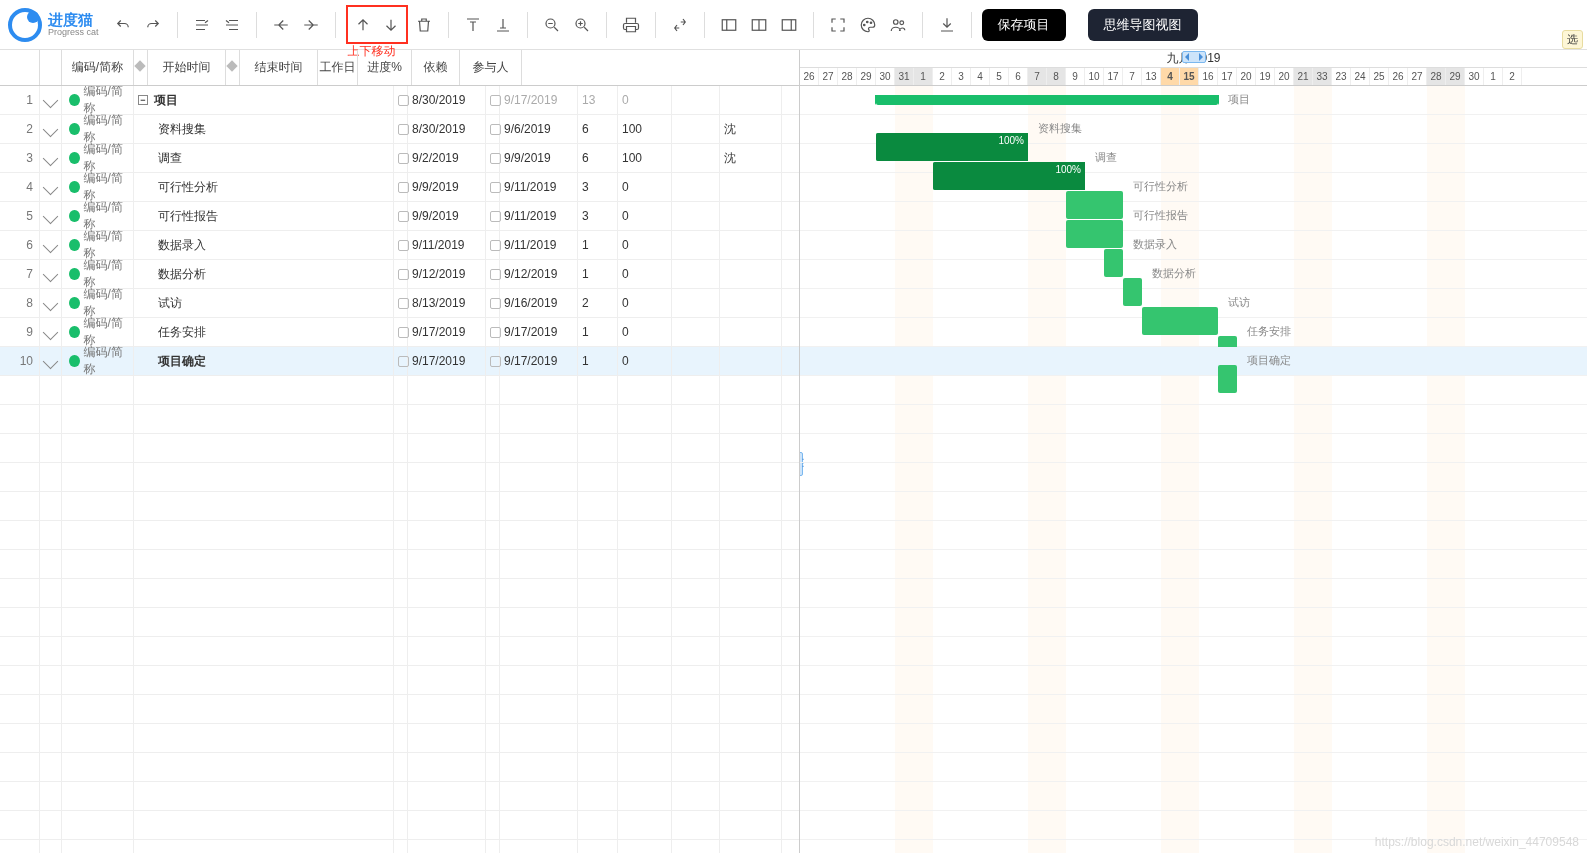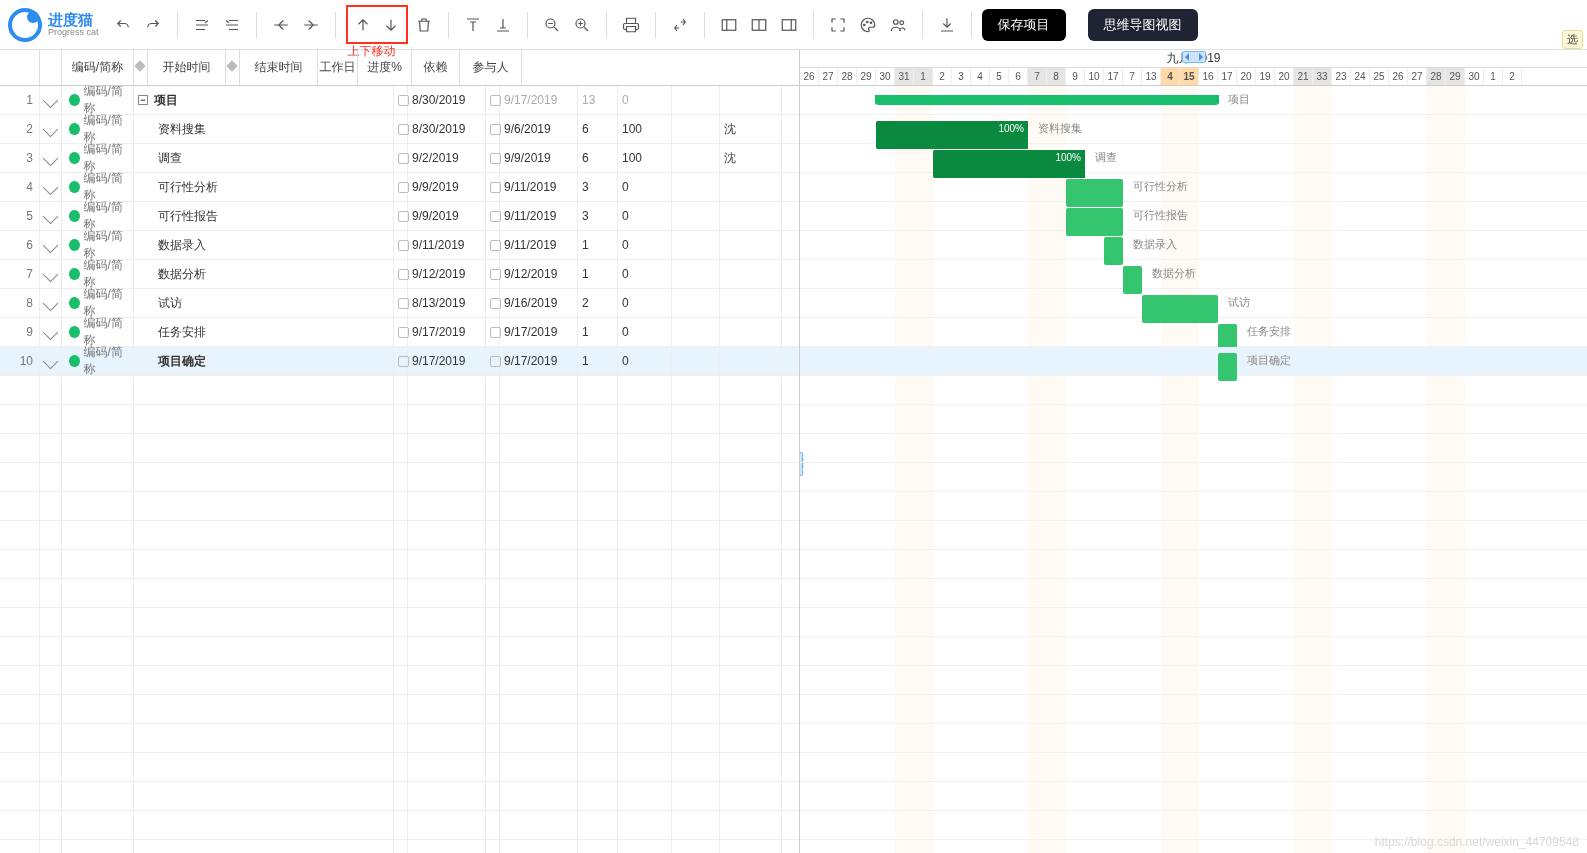--- a/index.html
+++ b/index.html
@@ -63,21 +63,21 @@
 .ghead { height:36px; display:flex; flex-direction:column; border-bottom:1px solid #ccc; margin-top:0; }
 .ghead-top { flex:1; display:flex; align-items:center; justify-content:center; font-size:12px; border-bottom:1px solid #ddd; }
 .ghead-days{ flex:1; display:flex; }
 .day { width:19px; text-align:center; font-size:10px; color:#555; border-right:1px solid #eee; display:flex; align-items:center; justify-content:center; }
 .day.wk { background:#e5e5e5; }
 .day.hl { background:#ffd9a8; font-weight:600; }
 
 .gbody { flex:1; position:relative; overflow:hidden; }
 .grow { height:29px; border-bottom:1px solid #f1f1f1; position:relative; }
 .grow.sel { background:#e8f4fd; }
-.bar { position:absolute; top:6px; height:28px; border-radius:2px; background:#35c56f; }
+.bar { position:absolute; top:18px; height:28px; border-radius:2px; background:#35c56f; }
 .bar.summary { height:10px; top:9px; background:#19be6b; }
 .bar.summary::before,.bar.summary::after { content:""; position:absolute; top:0; width:0; height:0; border-top:10px solid #19be6b; }
 .bar.summary::before{ left:-1px; border-right:6px solid transparent; border-left:0;}
 .bar.summary::after { right:-1px; border-left:6px solid transparent; border-right:0;}
 .bar .prog { position:absolute; left:0; top:0; bottom:0; background:#0a8a3f; border-radius:2px 0 0 2px; }
 .bar .pct  { position:absolute; right:4px; top:0; line-height:16px; font-size:10px; color:#fff; }
 .bar-label { position:absolute; top:6px; font-size:11px; color:#888; white-space:nowrap; }
 .gcol-shade { position:absolute; top:0; bottom:0; background:#fff3e6; opacity:.45; width:19px; pointer-events:none; }
 
 .splitter { position:absolute; left:-3px; top:50%; width:6px; height:24px; background:#cde4fa; border:1px solid #7bb8ef; cursor:col-resize; border-radius:2px;}

